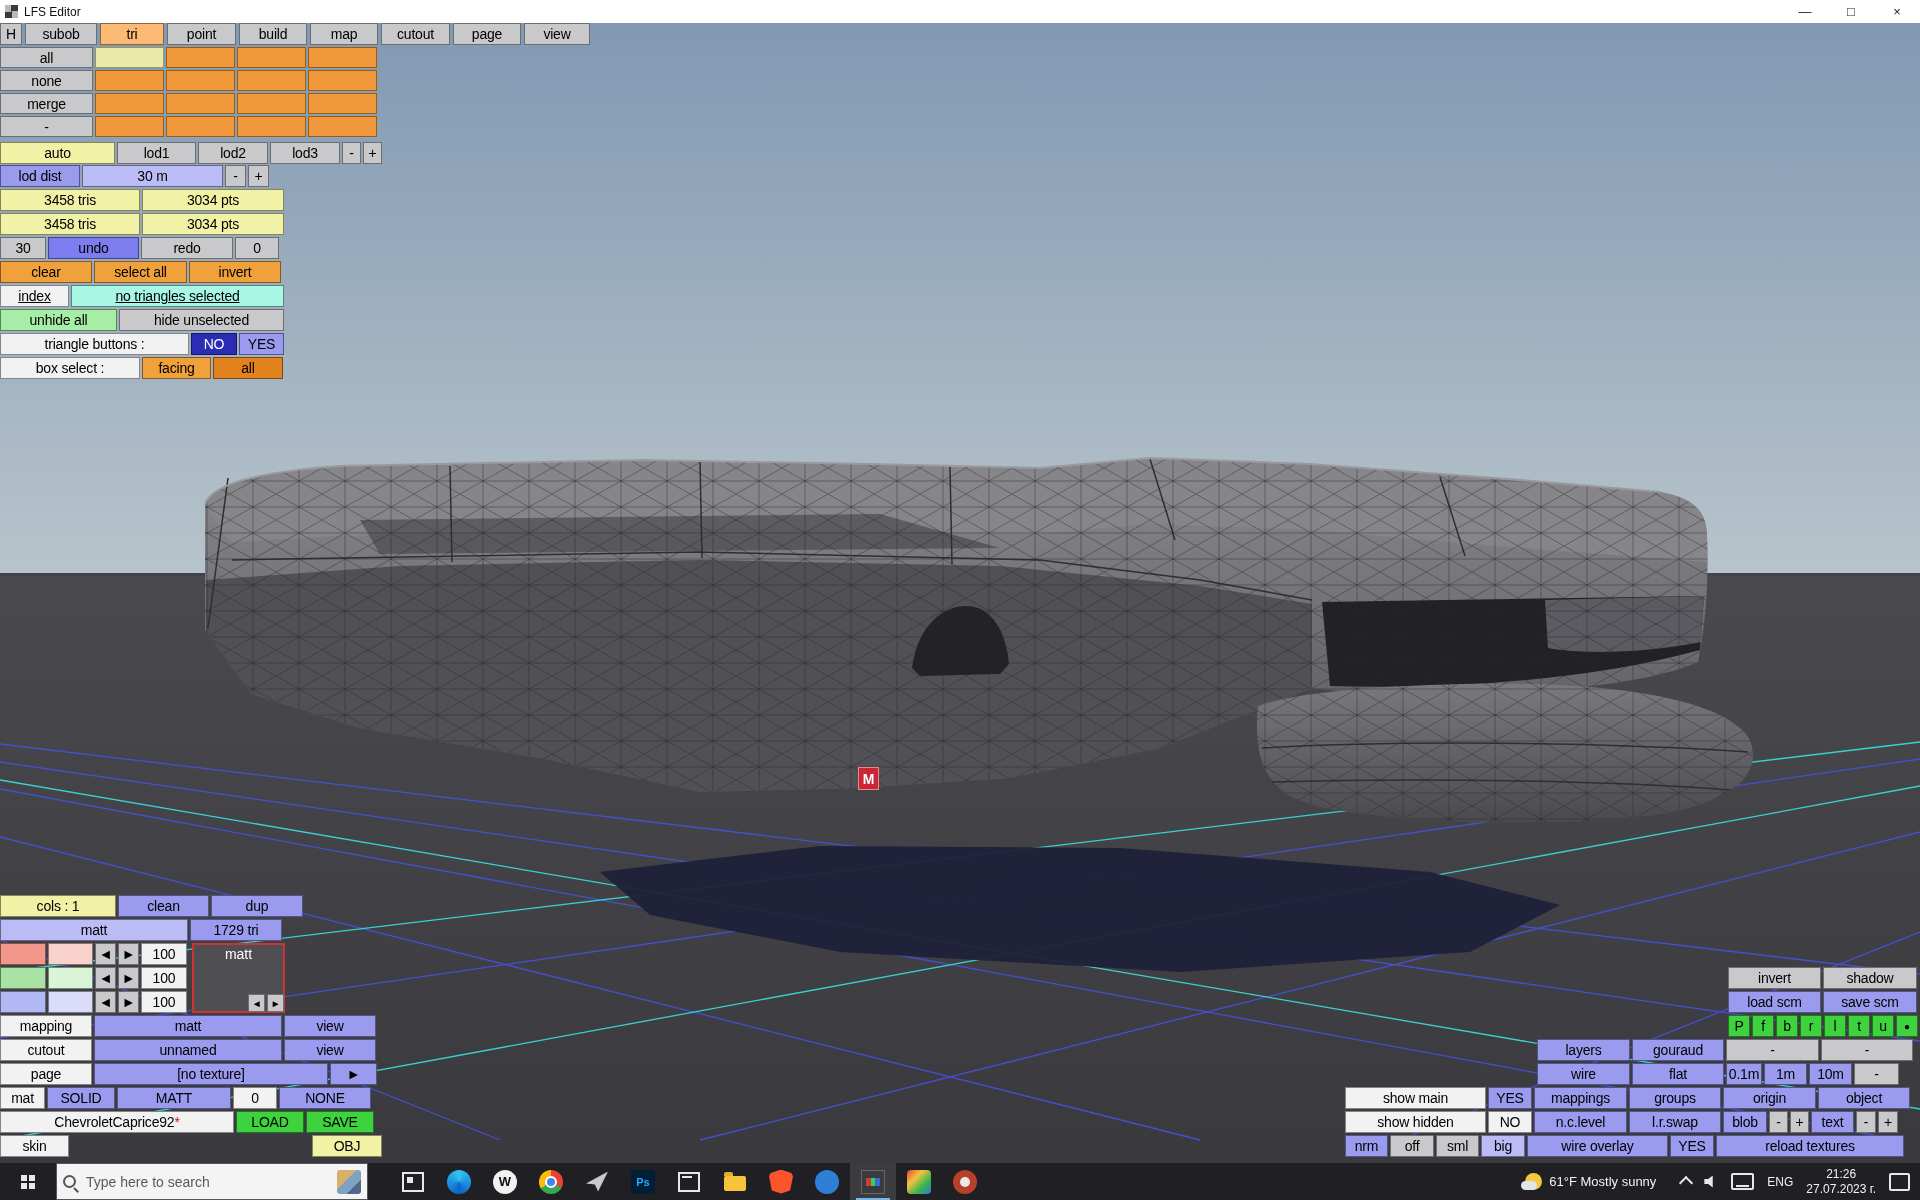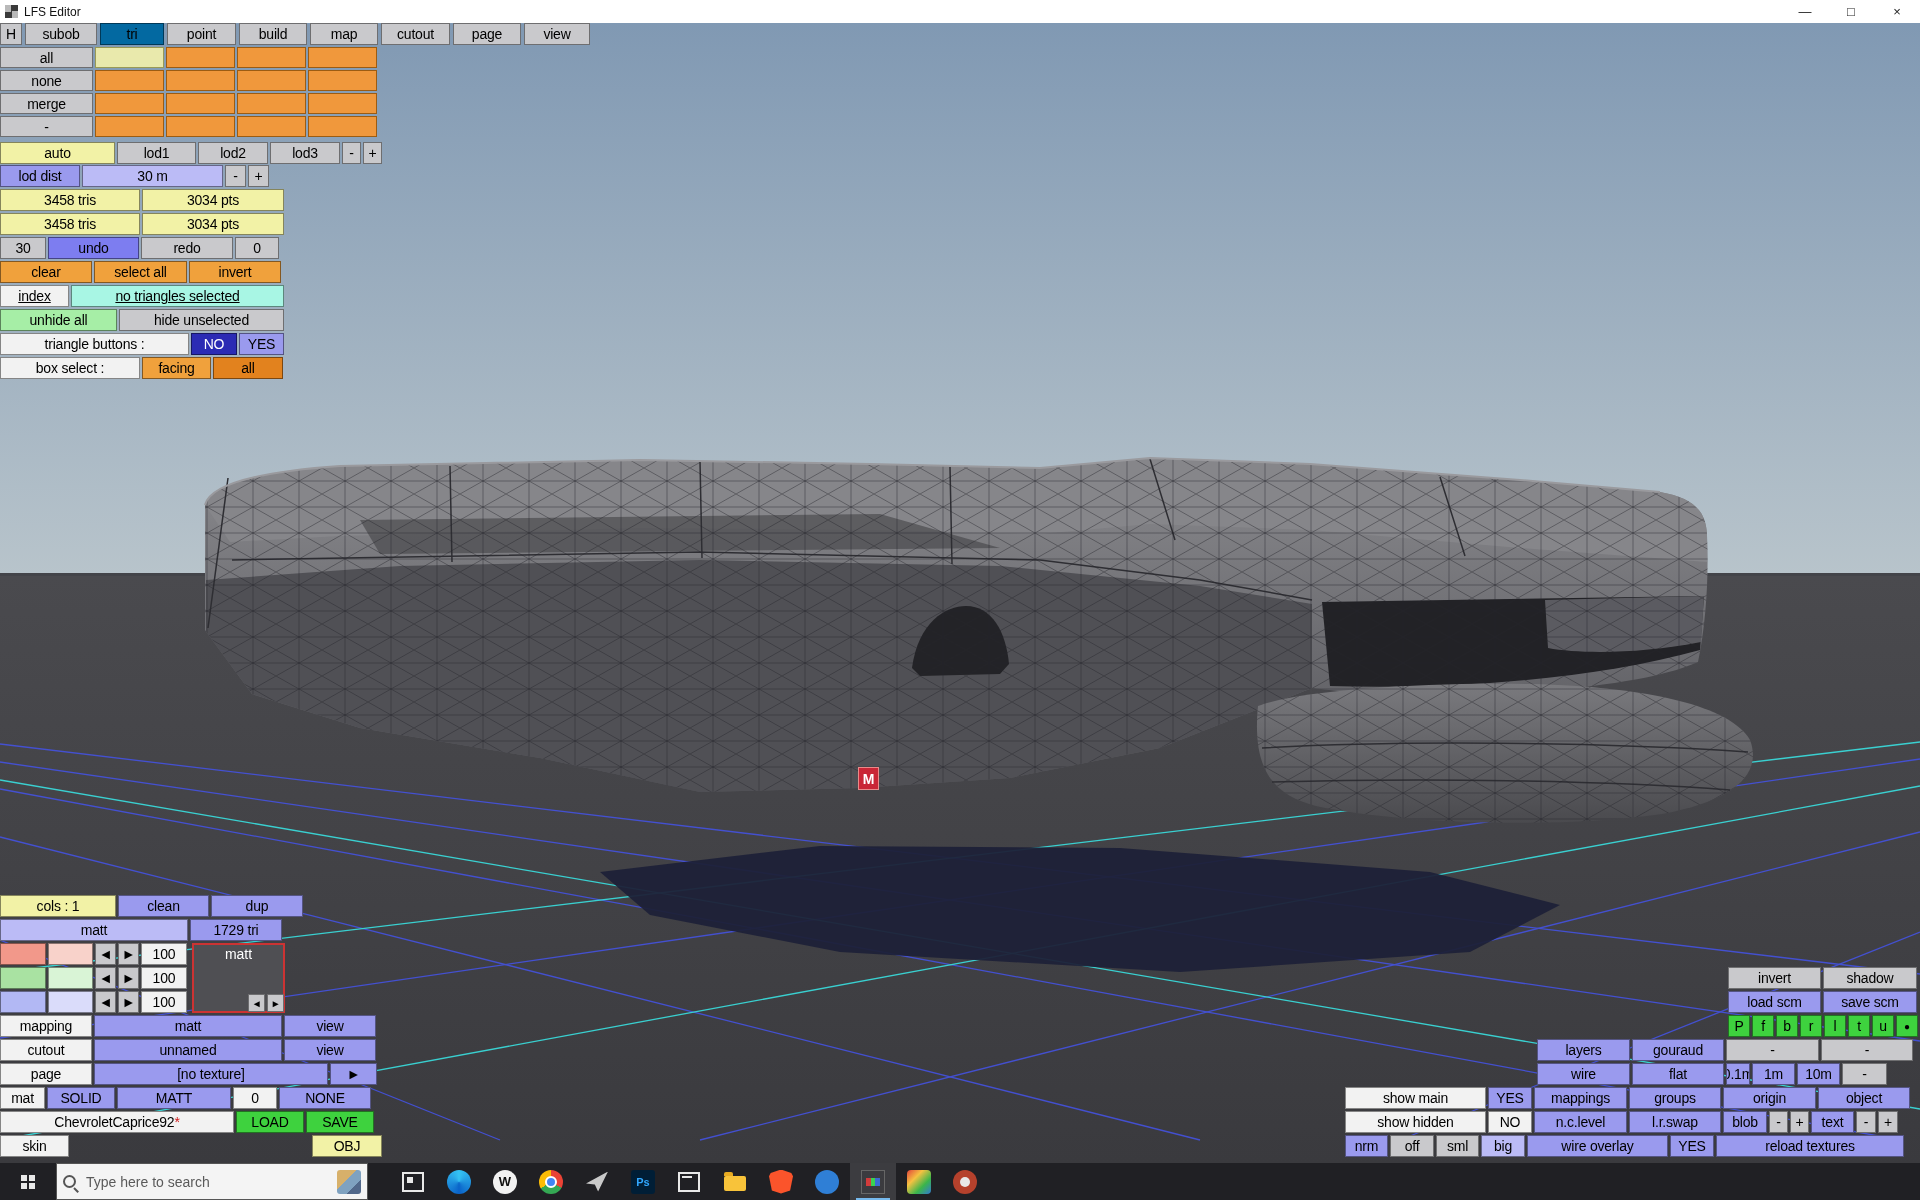--- a/index.html
+++ b/index.html
@@ -23,21 +23,21 @@
   .bt{height:22px;box-sizing:border-box;display:flex;align-items:center;justify-content:center;
     font-size:14px;font-weight:normal;color:#000;border:1px solid rgba(0,0,0,.45);
     white-space:nowrap;overflow:hidden;letter-spacing:-.2px;}
   .g{background:#c9c9cc}.w{background:#f2f2f2}
   .o{background:#f0a13c}.o2{background:#e2821e}
   .p{background:#9a9aee}.p2{background:#bbbbf6}
   .y{background:#f2f2a6}
   .gr{background:#3ed23e}.gr2{background:#a6eea6}
   .cy{background:#a8f6e4}
   .nv{background:#2b2bb4;color:#fff}
-  .act{background:#0369a1}
+  .act{background:#fdba74}
   .undo{background:#7d7df0}
 
   
   .subgrid{position:absolute;left:95px;top:47px;display:grid;
     grid-template-columns:repeat(4,69px);grid-auto-rows:21px;column-gap:2px;row-gap:2px;z-index:40;}
   .cell{background:#f0983c;border:1px solid #9c5c12;box-sizing:border-box;}
   .cs{background:#e9e9ac;border:1px solid #9a9a55;box-sizing:border-box;}
 
   
   .preview{position:absolute;left:192px;top:943px;width:93px;height:70px;background:#4f4f53;
@@ -391,21 +391,21 @@
   </div>
   <div class="row" style="left:1537px;top:1039px;">
     <b class="bt p" style="width:93px">layers</b>
     <b class="bt p" style="width:92px">gouraud</b>
     <b class="bt g" style="width:93px">-</b>
     <b class="bt g" style="width:92px">-</b>
   </div>
   <div class="row" style="left:1537px;top:1063px;">
     <b class="bt p" style="width:93px">wire</b>
     <b class="bt p" style="width:92px">flat</b>
-    <b class="bt p" style="width:24px">0.1m</b>
+    <b class="bt p" style="width:36px">0.1m</b>
     <b class="bt p" style="width:43px">1m</b>
     <b class="bt p" style="width:43px">10m</b>
     <b class="bt g" style="width:45px">-</b>
   </div>
   <div class="row" style="left:1345px;top:1087px;">
     <b class="bt w" style="width:141px">show main</b>
     <b class="bt p" style="width:44px">YES</b>
     <b class="bt p" style="width:93px">mappings</b>
     <b class="bt p" style="width:92px">groups</b>
     <b class="bt p" style="width:93px">origin</b>
@@ -476,15 +476,30 @@
       <div class="app active">
           <span class="ic ic-lfs"></span>
         </div>
       <div class="app">
           <span class="ic ic-photos"></span>
         </div>
       <div class="app">
           <span class="ic ic-obs"></span>
         </div>
     </div>
+    <div class="tray">
+      <div class="weather">
+        <span class="sun"></span>
+        <span>61°F Mostly sunny</span>
+      </div>
+      <span class="chev"></span>
+      <span class="spk"></span>
+      <span class="kbd"></span>
+      <span class="lang">ENG</span>
+      <div class="clock">
+        <div>21:26</div>
+        <div>27.07.2023 г.</div>
+      </div>
+      <span class="notif"></span>
+    </div>
   </div>
 
 </div>
 
 </body></html>

